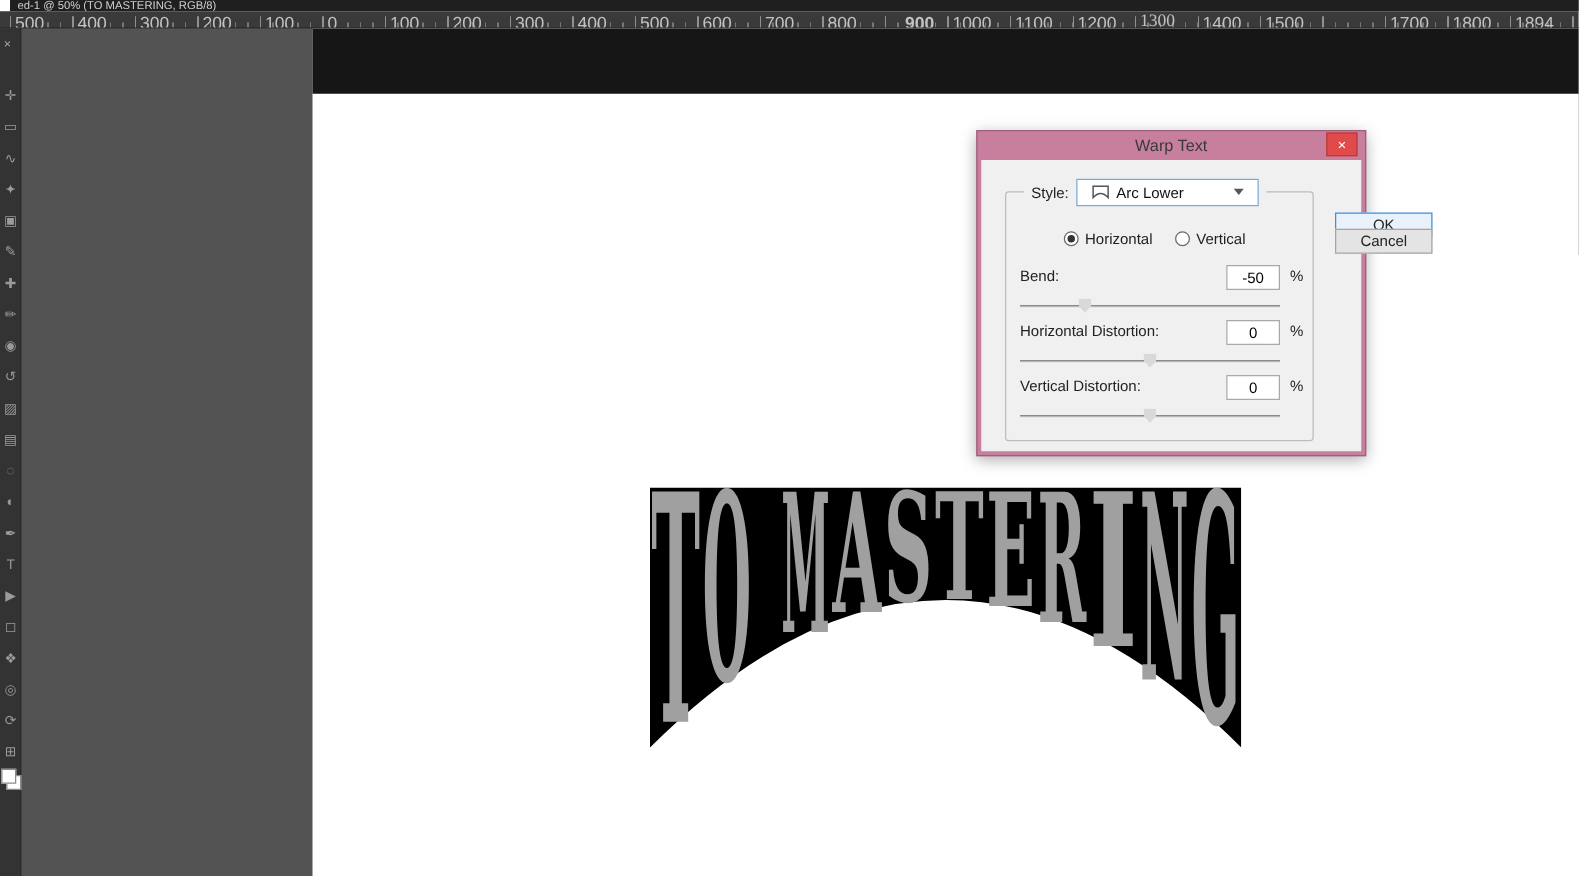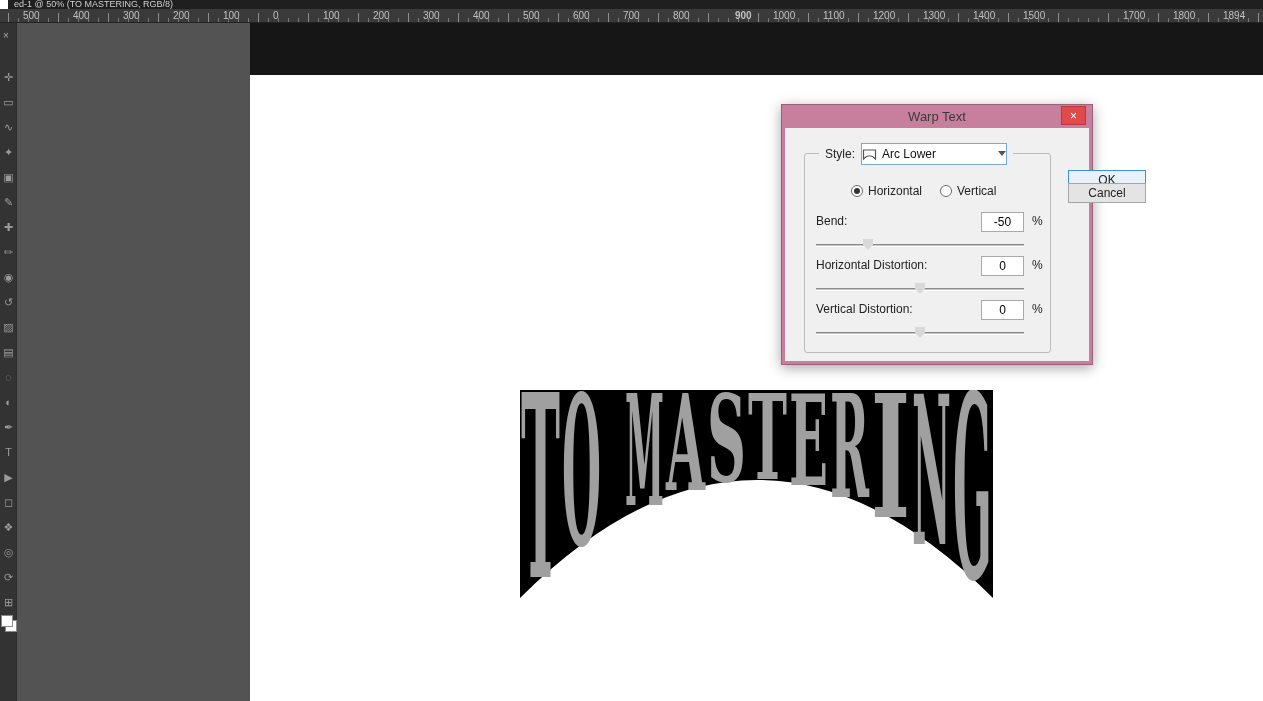--- a/index.html
+++ b/index.html
@@ -6,21 +6,21 @@
   html,body{width:1263px;height:701px;overflow:hidden;background:#fff;font-family:"Liberation Sans",sans-serif;}
   #stage{position:absolute;left:0;top:0;width:1263px;height:701px;overflow:hidden;}
 
   
   #titlebar{position:absolute;left:0;top:0;width:100%;height:9px;background:#1f1f1f;color:#cfcfcf;font-size:9px;line-height:9px;overflow:hidden;padding-left:6px;white-space:nowrap;margin-left:8px;}
 
   
   #ruler-h{position:absolute;left:0;top:9px;width:100%;height:14px;background:#3a3a3a;border-bottom:1px solid #222;overflow:hidden;}
   #ruler-h .ticks-minor{position:absolute;left:8px;right:0;bottom:0;height:4px;background:repeating-linear-gradient(to right,#787878 0 1px,transparent 1px 10px);}
   #ruler-h .ticks-major{position:absolute;left:8px;right:0;bottom:0;height:9px;background:repeating-linear-gradient(to right,#909090 0 1px,transparent 1px 50px);}
-  .ruler-label{position:absolute;top:1px;font-size:10px;color:#c2c2c2;padding-left:15px;}
+  .ruler-label{position:absolute;top:1px;font-size:14px;color:#c2c2c2;padding-left:4px;}
 
   
   #workspace{position:absolute;left:0;top:23px;right:0;bottom:0;background:#535353;}
   #tool-strip{position:absolute;left:0;top:0;width:17px;bottom:0;background:#333;border-right:1px solid #2b2b2b;}
   .tool{position:absolute;left:0;width:17px;height:20px;color:#9b9b9b;font-size:11px;line-height:20px;text-align:center;cursor:pointer;}
   #collapse-icon{position:absolute;left:3px;top:7px;color:#a8a8a8;font-size:10px;cursor:pointer;}
   #fg-swatch{position:absolute;left:1px;top:592px;width:12px;height:12px;background:#fff;border:1px solid #8a8a8a;z-index:2;cursor:pointer;}
   #bg-swatch{position:absolute;left:5px;top:597px;width:12px;height:12px;background:#fff;border:1px solid #8a8a8a;cursor:pointer;}
   #left-panel{position:absolute;left:18px;top:0;width:232px;bottom:0;background:#535353;}
 
@@ -32,21 +32,21 @@
 
   
   #dialog{position:absolute;left:781px;top:104px;width:312px;height:261px;background:#c77f9d;border:1px solid #9c5f7c;box-shadow:0 3px 12px rgba(0,0,0,.35);z-index:10;}
   .dlg-titlebar{position:relative;height:23px;}
   .dlg-title{display:block;text-align:center;font-size:13px;color:#3a3a3a;line-height:23px;}
   .dlg-close{position:absolute;right:6px;top:1px;width:25px;height:19px;background:#e04a4a;color:#fff;border:1px solid #b83a3a;font-size:12px;line-height:16px;text-align:center;cursor:pointer;font-family:"Liberation Sans",sans-serif;}
   .dlg-body{position:absolute;left:3px;right:3px;top:23px;bottom:3px;background:#f0f0f0;}
   .groupbox{position:absolute;left:19px;top:25px;width:247px;height:200px;border:1px solid #bcbcbc;border-radius:3px;}
   .style-row{position:absolute;left:34px;top:14px;height:23px;display:flex;align-items:center;background:#f0f0f0;padding:0 6px;z-index:2;}
   .style-label{font-size:12px;color:#222;margin-right:6px;}
-  .combo{width:146px;height:22px;background:#fff;border:1px solid #7aa9d6;display:flex;align-items:center;padding:0 0;cursor:pointer;}
+  .combo{width:146px;height:22px;background:#fff;border:1px solid #7aa9d6;display:flex;align-items:center;padding:0 11px;cursor:pointer;}
   .combo .warp-icon{width:15px;height:13px;margin-right:5px;flex:0 0 auto;}
   .combo .combo-value{flex:1;font-size:12px;color:#111;}
   .combo-arrow{width:0;height:0;border-left:4px solid transparent;border-right:4px solid transparent;border-top:5px solid #555;}
   .radio-row{position:absolute;left:66px;top:56px;display:flex;gap:18px;z-index:2;}
   .radio{display:flex;align-items:center;gap:5px;font-size:12px;color:#222;cursor:pointer;}
   .rb{width:12px;height:12px;border:1px solid #6a6a6a;border-radius:50%;background:#fff;position:relative;flex:0 0 auto;}
   .rb.checked::after{content:"";position:absolute;left:2px;top:2px;width:6px;height:6px;border-radius:50%;background:#333;}
   .fld-label{position:absolute;left:31px;font-size:12px;color:#222;z-index:2;}
   .fld-input{position:absolute;left:196px;width:43px;height:20px;border:1px solid #a9a9a9;background:#fff;font-size:12px;text-align:center;font-family:"Liberation Sans",sans-serif;z-index:2;}
   .fld-pct{position:absolute;left:247px;font-size:12px;color:#222;z-index:2;}
@@ -81,21 +81,21 @@
         <span class="ruler-label" style="left: 408px;">300</span>
         <span class="ruler-label" style="left: 458px;">400</span>
         <span class="ruler-label" style="left: 508px;">500</span>
         <span class="ruler-label" style="left: 558px;">600</span>
         <span class="ruler-label" style="left: 608px; text-align: center;">700</span>
         <span class="ruler-label" style="left: 658px;">800</span>
         <span class="ruler-label" style="left: 720px; font-weight: bold;">900</span>
         <span class="ruler-label" style="left: 758px;">1000</span>
         <span class="ruler-label" style="left: 808px;">1100</span>
         <span class="ruler-label" style="left: 858px;">1200</span>
-        <span class="ruler-label" style="left: 908px;">1300</span>
+        <span class="ruler-label" style="left: 908px; font-family: Liberation Serif, serif;">1300</span>
         <span class="ruler-label" style="left: 958px;">1400</span>
         <span class="ruler-label" style="left: 1008px;">1500</span>
         <span class="ruler-label" style="left: 1058px; margin-top: 34px;">1600</span>
         <span class="ruler-label" style="left: 1108px;">1700</span>
         <span class="ruler-label" style="left: 1158px;">1800</span>
         <span class="ruler-label" style="left: 1208px;">1894</span>
         <span class="ruler-label" style="left: 1258px;">2000</span>
       </div>
   </div>
 

